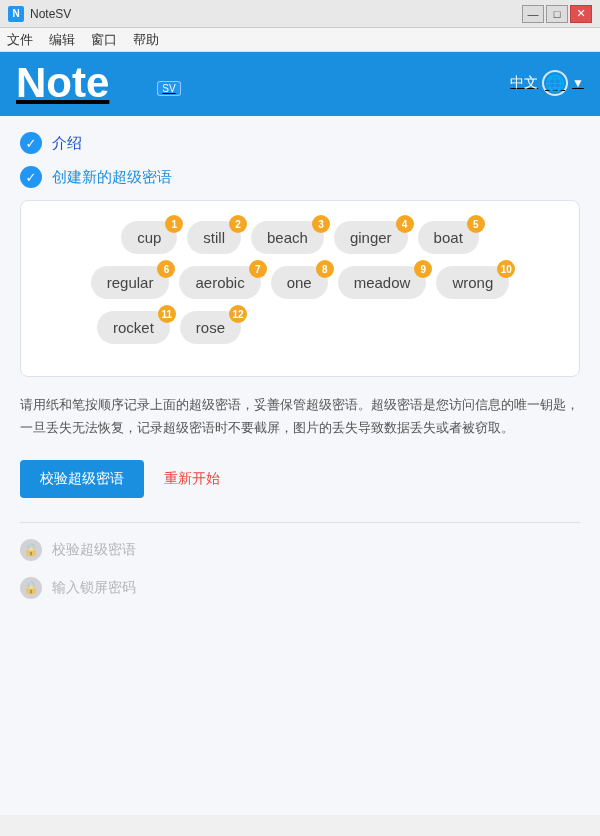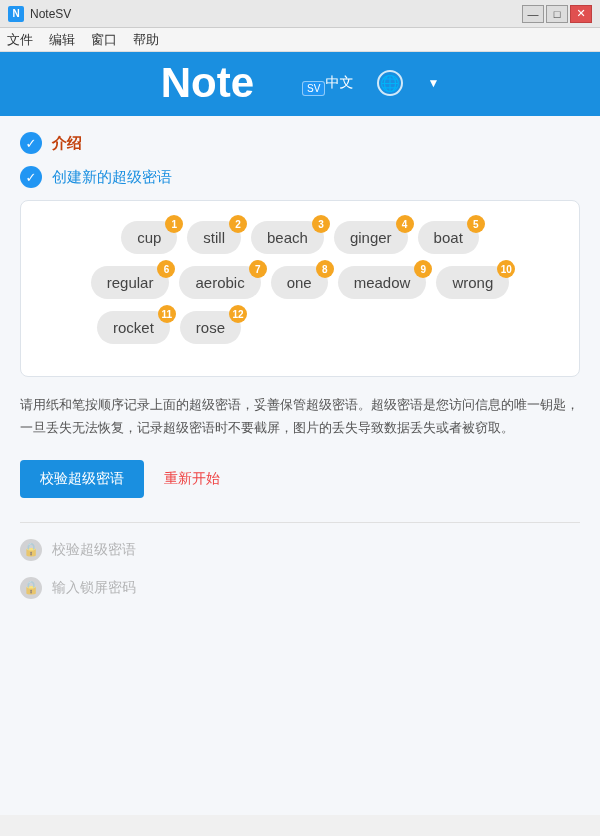--- a/index.html
+++ b/index.html
@@ -75,21 +75,22 @@
 
     
     .app-header {
       background: #1a8fe0;
       padding: 10px 16px 12px 16px;
       position: relative;
     }
     .app-header-top {
       display: flex;
       align-items: center;
-      justify-content: center;
+      justify-content: space-between;
+      text-decoration: underline;
     }
     .app-logo {
       display: flex;
       align-items: flex-end;
       gap: 4px;
     }
     .app-logo-text {
       font-size: 42px;
       font-weight: bold;
       color: white;
@@ -101,21 +102,21 @@
       font-size: 10px;
       padding: 1px 4px;
       border-radius: 3px;
       margin-bottom: 8px;
       border: 1px solid rgba(255,255,255,0.5);
       margin-left: 44px;
     }
     .header-right {
       display: flex;
       align-items: center;
-      gap: 24px;
+      gap: 4px;
       color: white;
       font-size: 14px;
     }
     .globe-icon {
       width: 26px;
       height: 26px;
       border: 2px solid rgba(255,255,255,0.8);
       border-radius: 50%;
       display: flex;
       align-items: center;
@@ -151,22 +152,21 @@
       background: #2196F3;
       display: flex;
       align-items: center;
       justify-content: center;
       color: white;
       font-size: 13px;
       flex-shrink: 0;
     }
     .step-label {
       font-size: 15px;
-      color: #c2410c;
-      font-weight: bold;
+      color: #1d4ed8;
     }
     .step-label.active {
       color: #1a8fe0;
       font-weight: 500;
     }
 
     
     .word-cloud-box {
       background: white;
       border: 1px solid #dde3ea;

